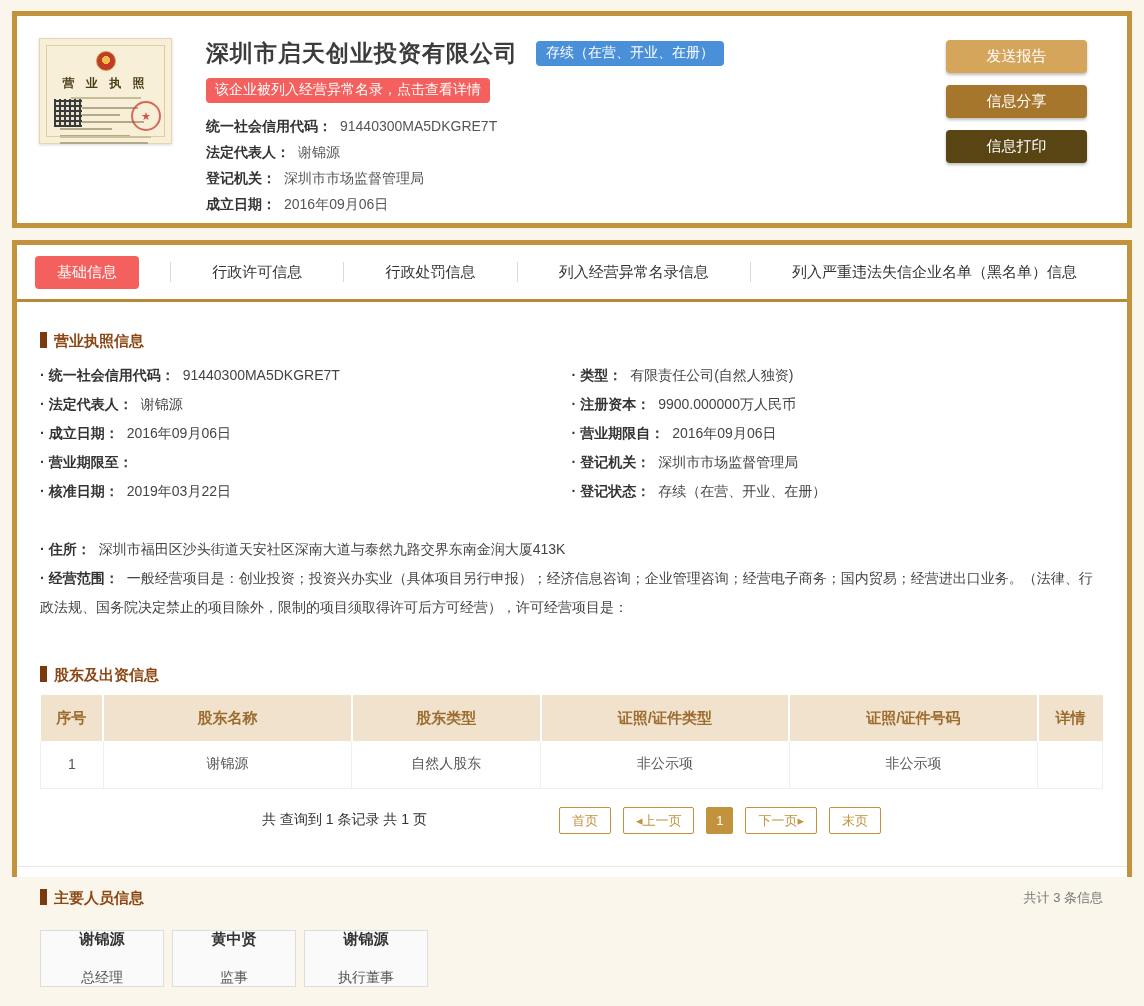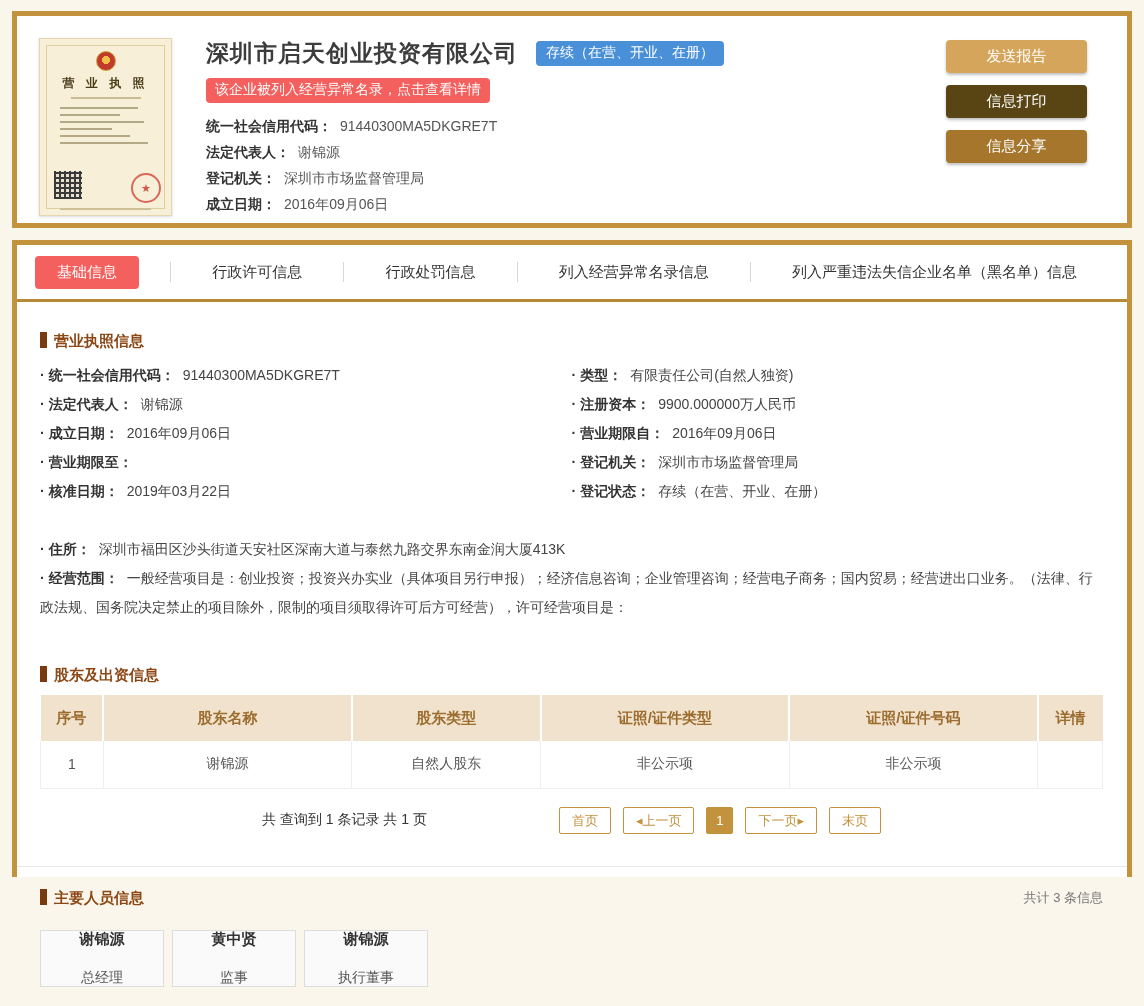--- a/index.html
+++ b/index.html
@@ -6,21 +6,21 @@
   html,body { width:1144px; height:1006px; overflow:hidden;
     background:#faf6eb; font-family:"Liberation Sans","DejaVu Sans",sans-serif; color:#333; }
 
   .panel { margin:0 12px; background:#fff; border:5px solid #c3923c; }
   .panel-header { margin-top:11px; height:217px; }
   .panel-main { margin-top:12px; height:637px; border-bottom:none; }
 
   
   .hdr-content { display:flex; padding:22px 40px 20px 22px; height:100%; }
 
-  .license { position:relative; width:133px; height:178px; flex:0 0 133px;
+  .license { position:relative; width:133px; height:106px; flex:0 0 133px;
     background:#f8efd8; border:1px solid #e4d6b0; box-shadow:0 1px 3px rgba(0,0,0,.15); padding:10px 12px; }
   .lic-inner { position:absolute; inset:6px; border:1px solid #e0cf9e; }
   .lic-emblem { width:20px; height:20px; margin:2px auto 4px; border-radius:50%;
     background:radial-gradient(circle at 50% 45%, #f0c04a 0 30%, #c23a2b 31% 100%);
     border:1px solid #caa23c; position:relative; }
   .lic-title { text-align:center; font-size:12px; font-weight:bold; letter-spacing:4px;
     color:#4a3d18; position:relative; }
   .lic-sub { width:70px; height:2px; background:#c9bb95; margin:5px auto 8px; position:relative; }
   .lic-bar { height:2px; background:#b4a986; margin:5px 0 0 8px; position:relative; }
   .lic-qr { position:absolute; left:14px; bottom:16px; width:28px; height:28px;
@@ -138,22 +138,22 @@
           <b>登记机关：</b><span class="val">深圳市市场监督管理局</span>
         </div>
         <div class="hdr-field">
           <b>成立日期：</b><span class="val">2016年09月06日</span>
         </div>
       </div>
     </div>
 
     <div class="hdr-buttons">
       <button class="hbtn send">发送报告</button>
+      <button class="hbtn share">信息分享</button>
       <button class="hbtn print">信息打印</button>
-      <button class="hbtn share">信息分享</button>
     </div>
 
   </div>
 </div>
 
 <div class="panel panel-main">
 
   <div class="tab-row">
     <span class="tab active">基础信息</span>
     <span class="tab-divider"></span>

